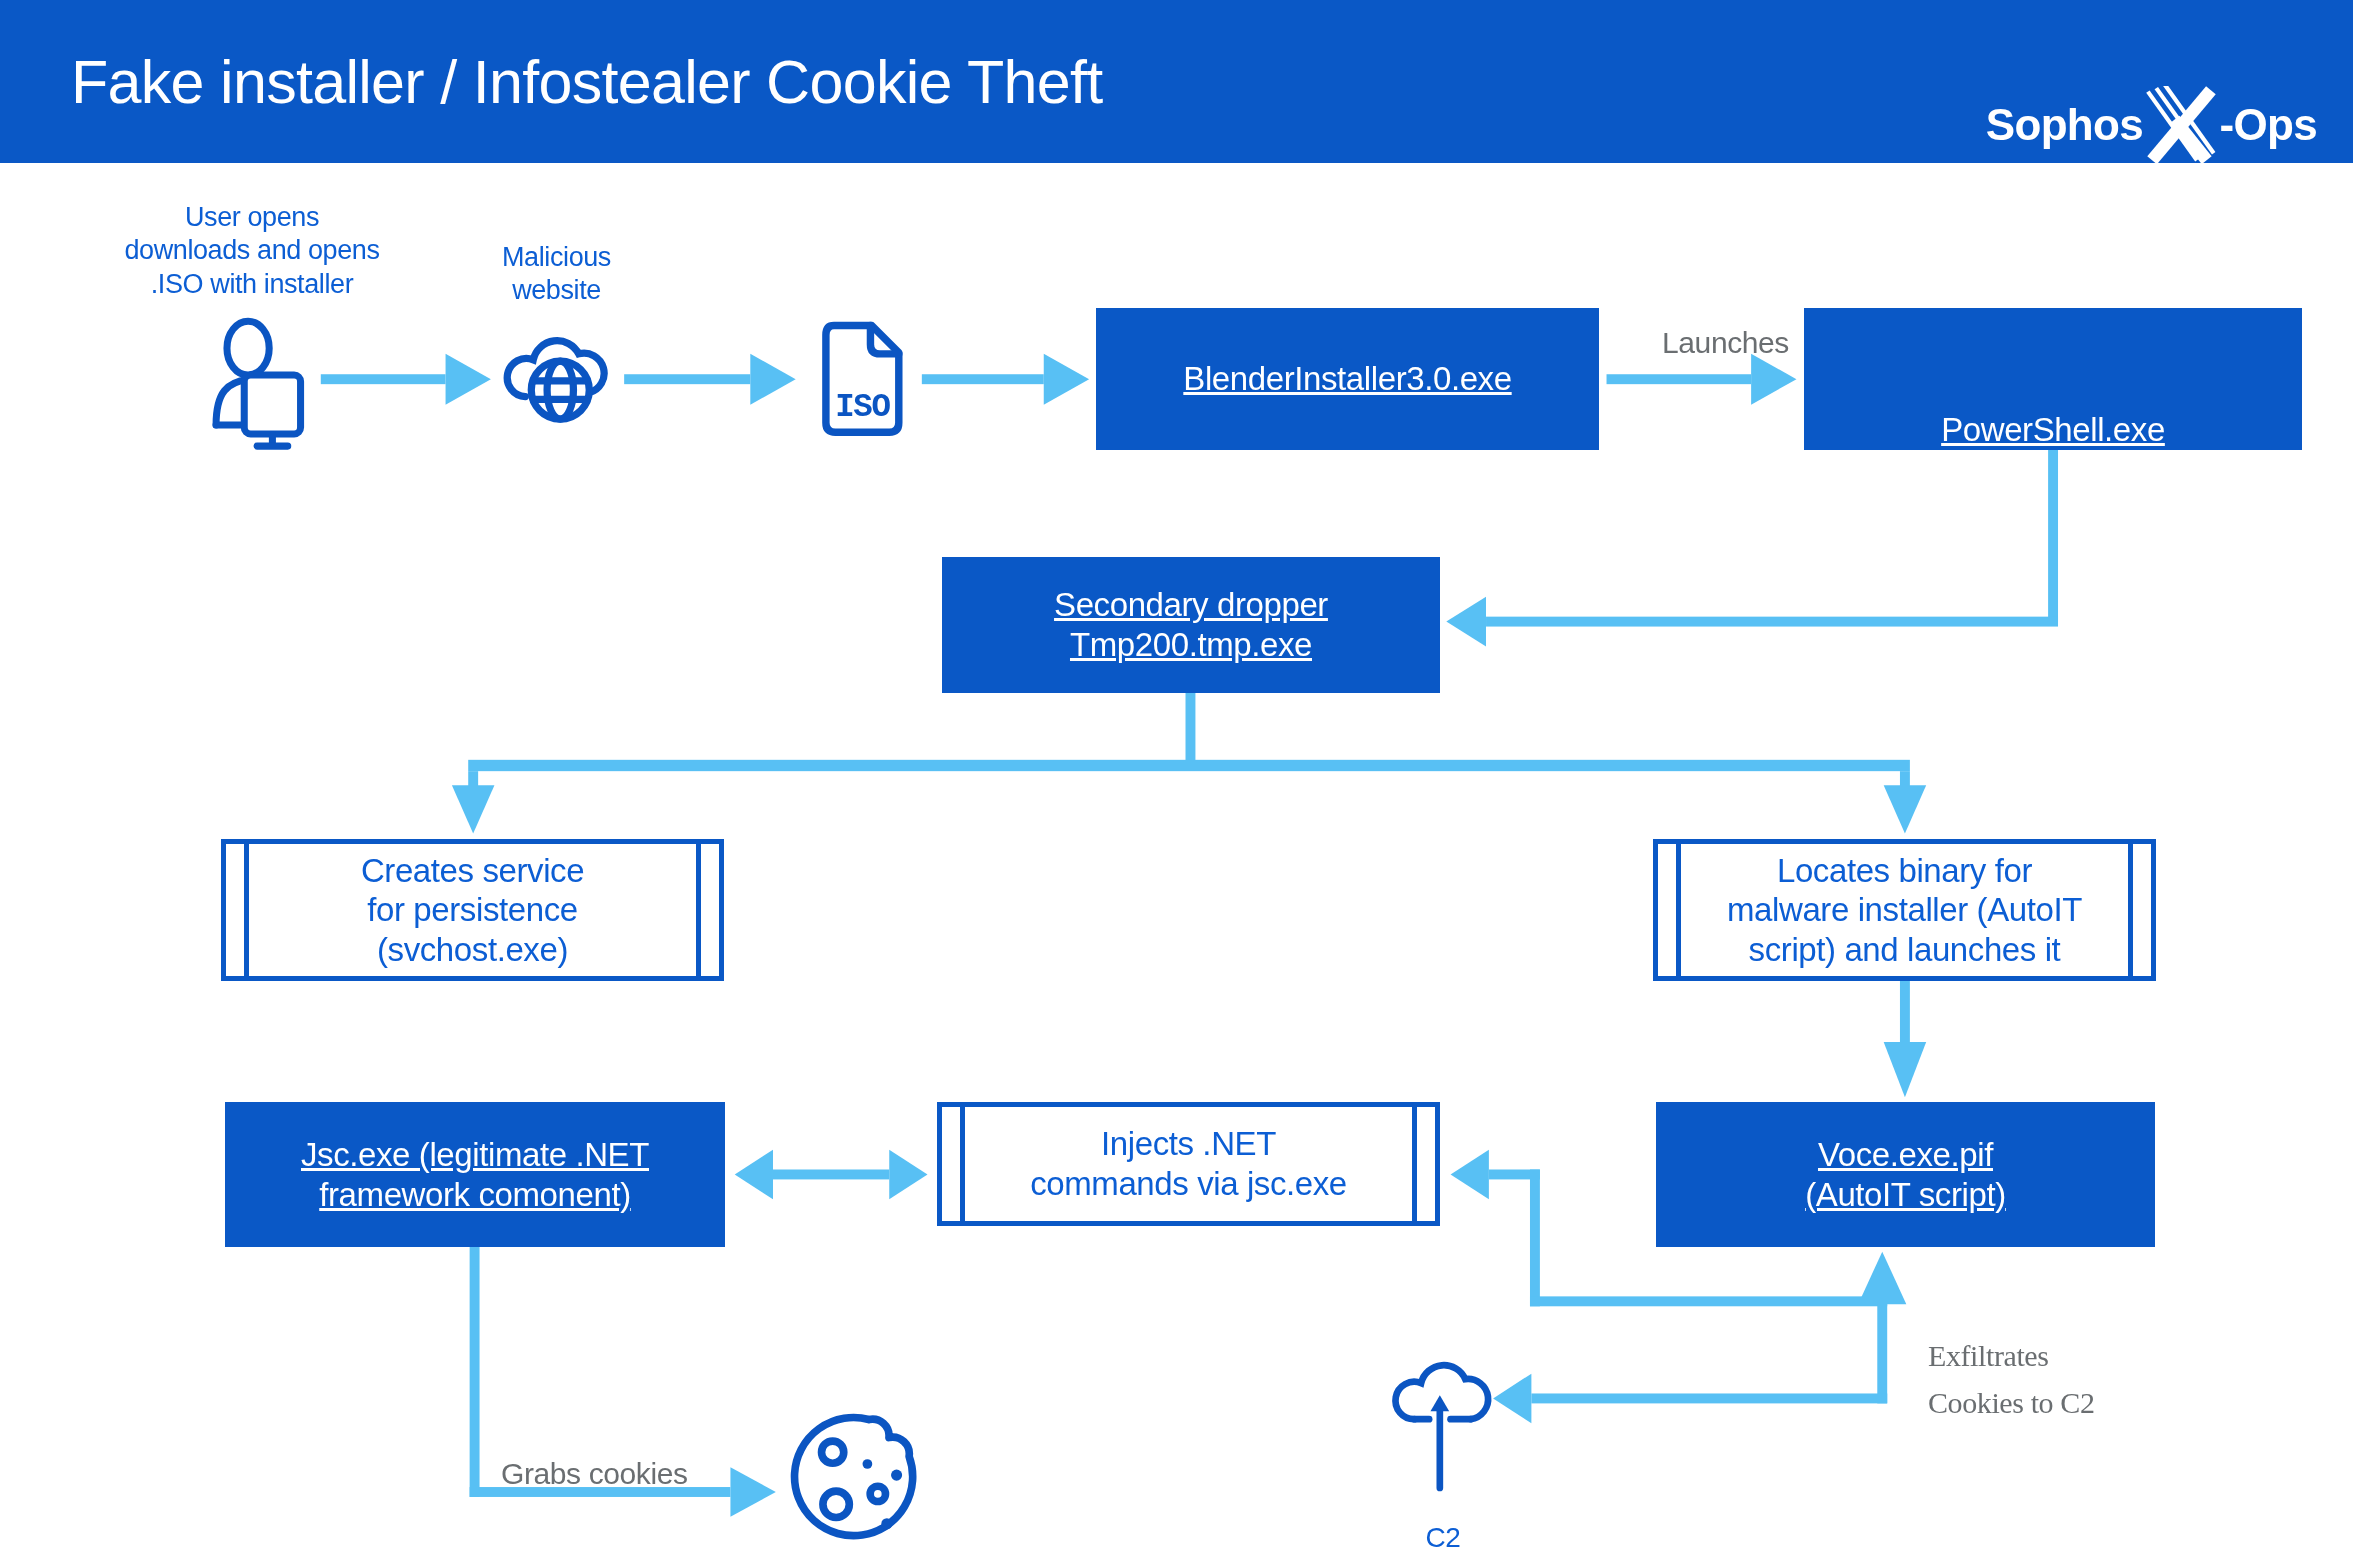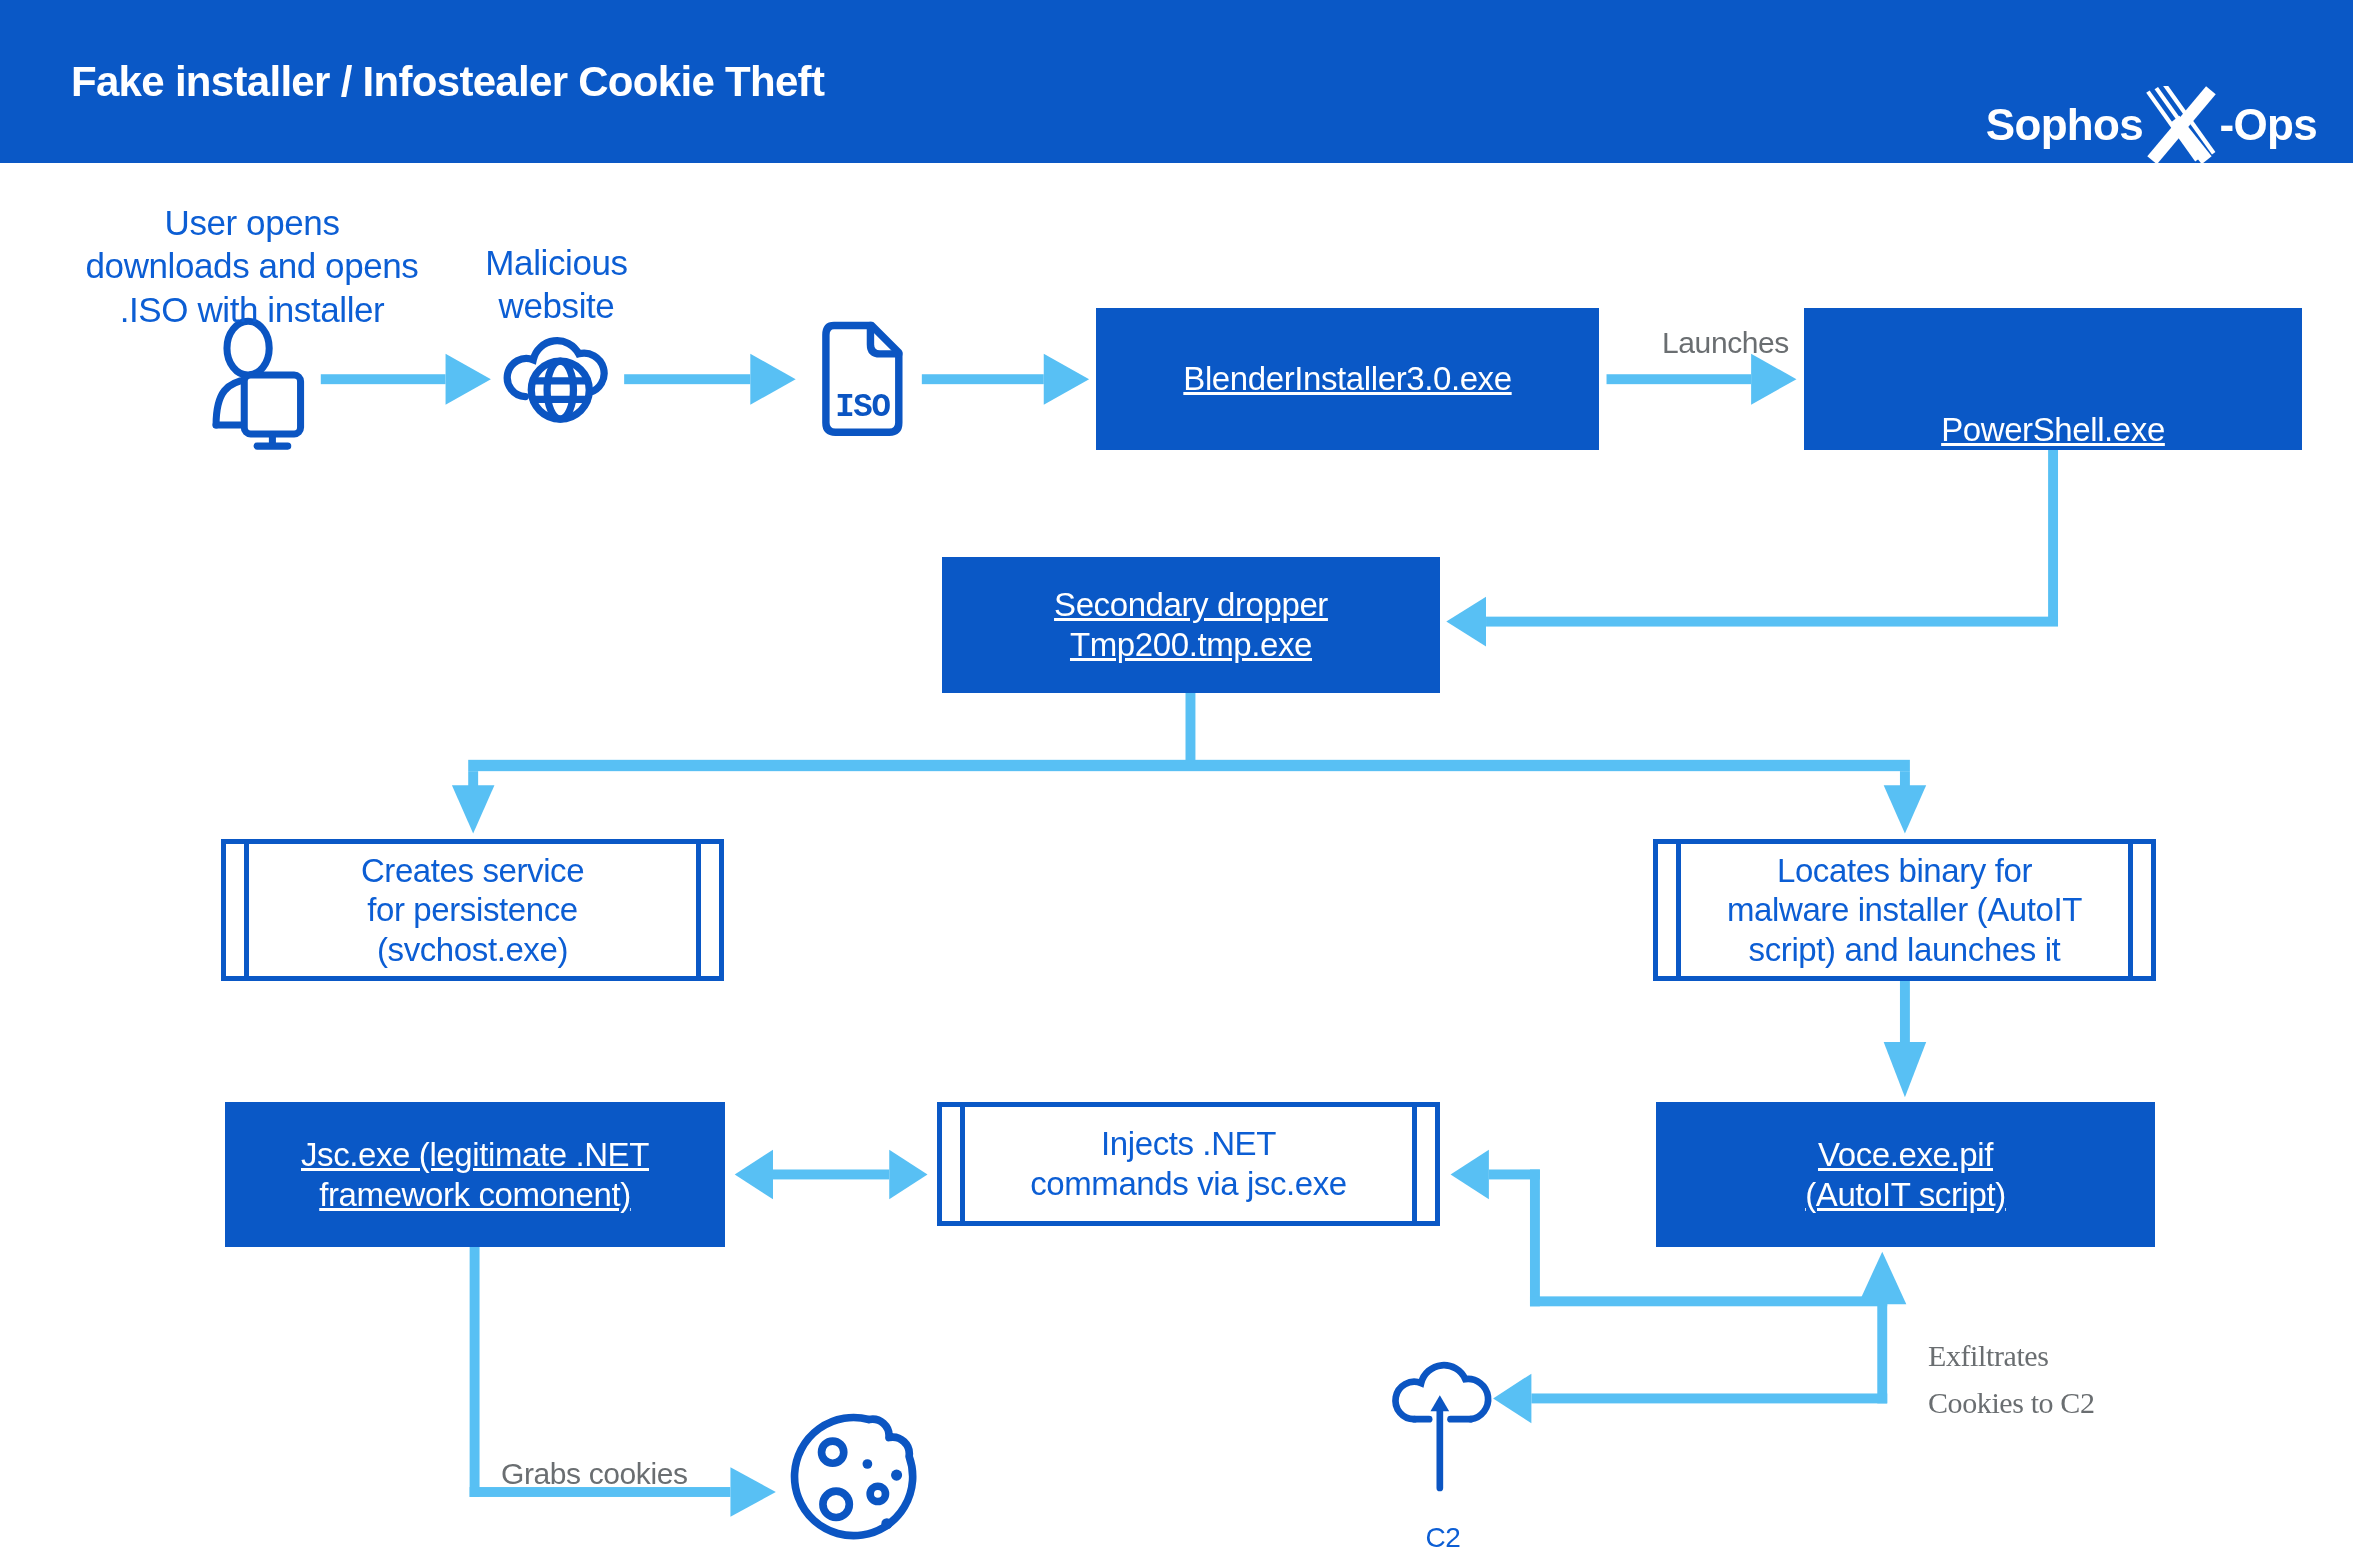--- a/index.html
+++ b/index.html
@@ -1,36 +1,36 @@
 <!DOCTYPE html>
 <html style="font-size:11.3px"><head>
 <meta charset="utf-8">
 <style>
   html,body{margin:0;padding:0;background:#fff;}
   #canvas{position:relative;width:2354px;height:1565px;background:#ffffff;overflow:hidden;
           font-family:"Liberation Sans",sans-serif;}
   
   #header{position:absolute;left:0;top:0;width:2354px;height:163px;background:#0a58c6;}
   #title{position:absolute;left:71px;top:0;height:163px;display:flex;align-items:center;
-         color:#ffffff;font-size:42px;font-weight:bold;letter-spacing:-0.7px;}
+         color:#ffffff;font-size:61px;font-weight:normal;letter-spacing:-0.7px;}
   #logo{position:absolute;right:37px;top:0;height:163px;display:flex;align-items:center;gap:2.8px;color:#fff;margin-top:43px;}
   #logo .logo-txt{font-size:44px;font-weight:bold;letter-spacing:-0.7px;}
   
   .box-solid{position:absolute;background:#0a58c6;color:#ffffff;display:flex;flex-direction:column;
              align-items:center;justify-content:center;font-size:33px;line-height:1.2;letter-spacing:-0.4px;
              text-align:center;text-decoration:underline;}
   
   .box-outline{position:absolute;background:#ffffff;border:5px solid #0a58c6;color:#0c5ed4;display:flex;
                flex-direction:column;align-items:center;justify-content:center;font-size:33px;line-height:1.2;
                letter-spacing:-0.4px;text-align:center;box-sizing:border-box;}
   .box-outline::before,.box-outline::after{content:'';position:absolute;top:0;bottom:0;width:5px;background:#0a58c6;}
   .box-outline::before{left:18.4px;}
   .box-outline::after{right:18.4px;}
   
-  .lbl-blue{position:absolute;color:#0c5ed4;font-size:35px;line-height:1.24;text-align:center;letter-spacing:-0.4px;}
+  .lbl-blue{position:absolute;color:#0c5ed4;font-size:27px;line-height:1.24;text-align:center;letter-spacing:-0.4px;}
   .lbl-gray{position:absolute;color:#6a6e71;font-size:30px;line-height:1.55;letter-spacing:-0.4px;}
   #edges{position:absolute;left:0;top:0;width:2354px;height:1565px;}
   .icon{position:absolute;}
 </style>
 </head>
 <body>
 
 <div id="canvas">
 
   <div id="header">

